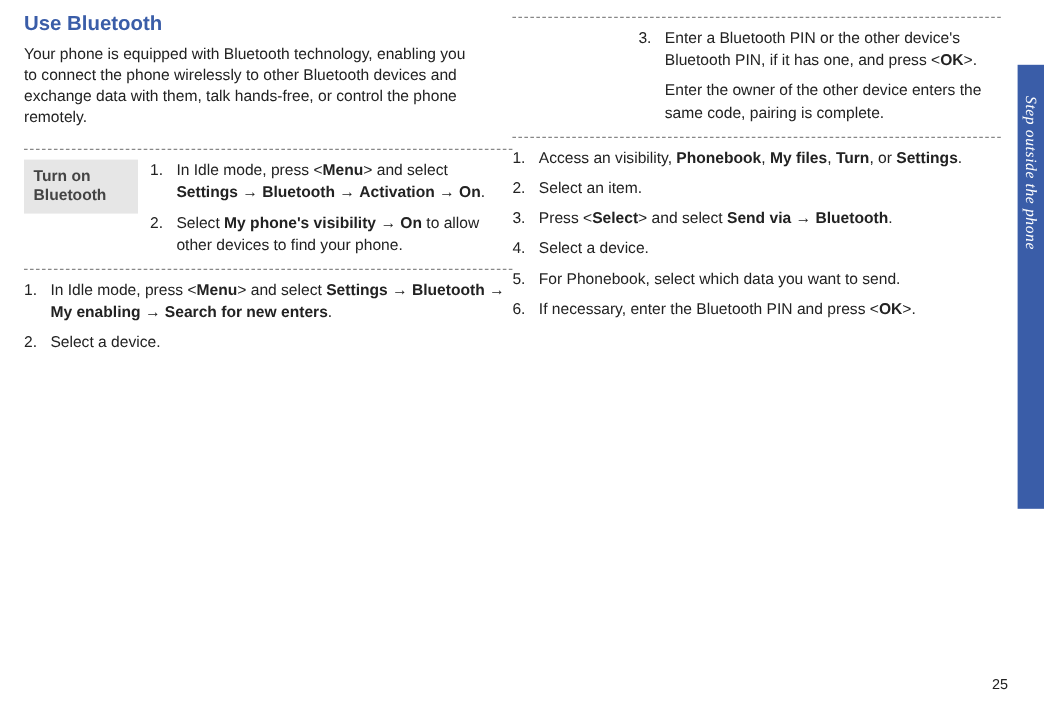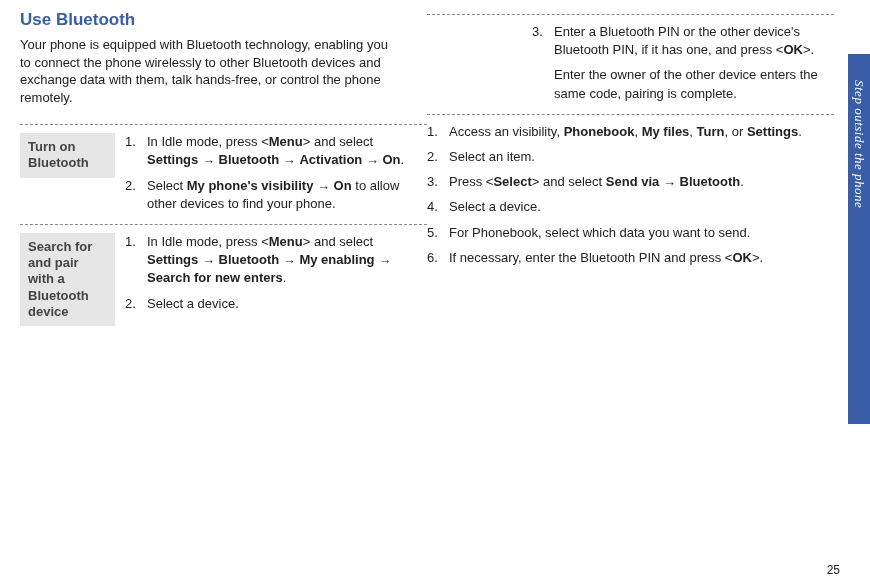--- a/index.html
+++ b/index.html
@@ -136,21 +136,20 @@
         <div class="step">
           <div class="step-num">2.</div>
           <div class="step-text">
             <span>Select </span><span class="b">My phone's visibility</span><span> → </span><span class="b">On</span><span> to allow other devices to find your phone.</span>
           </div>
         </div>
       </div>
     </div>
 
     <div class="dashed-top section">
-      <div class="label-box">Search for and pair with a Bluetooth device</div>
       <div class="steps">
         <div class="step">
           <div class="step-num">1.</div>
           <div class="step-text">
             <span>In Idle mode, press &lt;</span><span class="b">Menu</span><span>&gt; and select </span><span class="b">Settings</span><span> → </span><span class="b">Bluetooth</span><span> → </span><span class="b">My enabling</span><span> → </span><span class="b">Search for new enters</span><span>.</span>
           </div>
         </div>
         <div class="step">
           <div class="step-num">2.</div>
           <div class="step-text">

